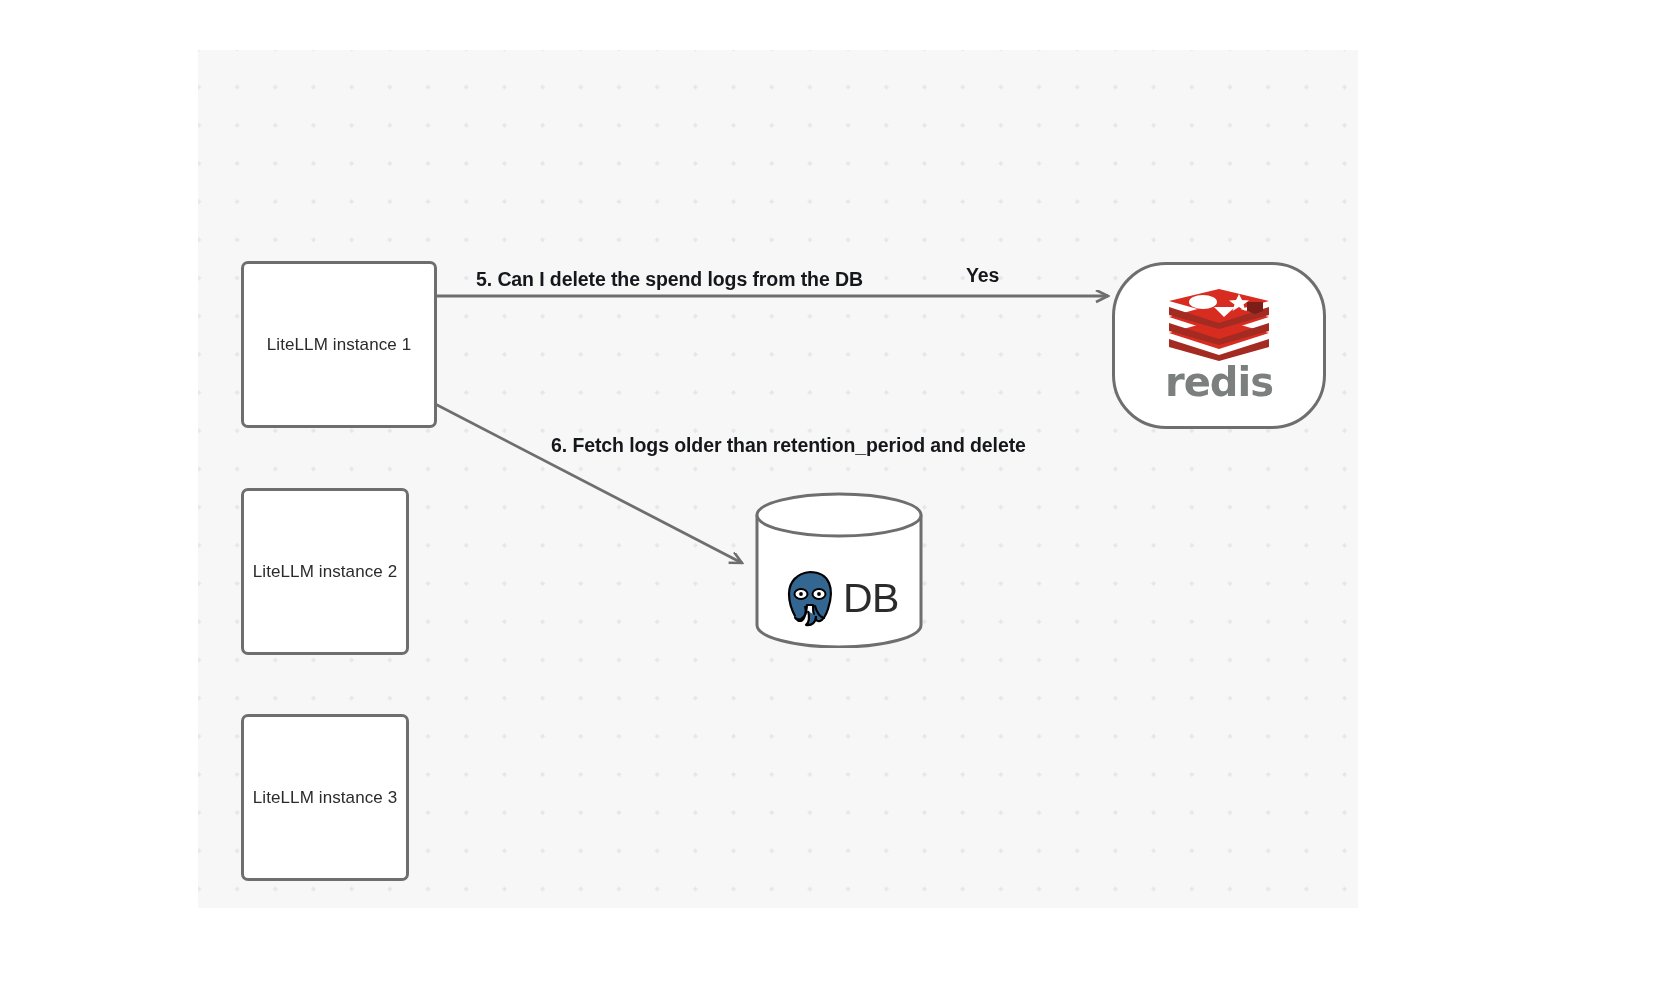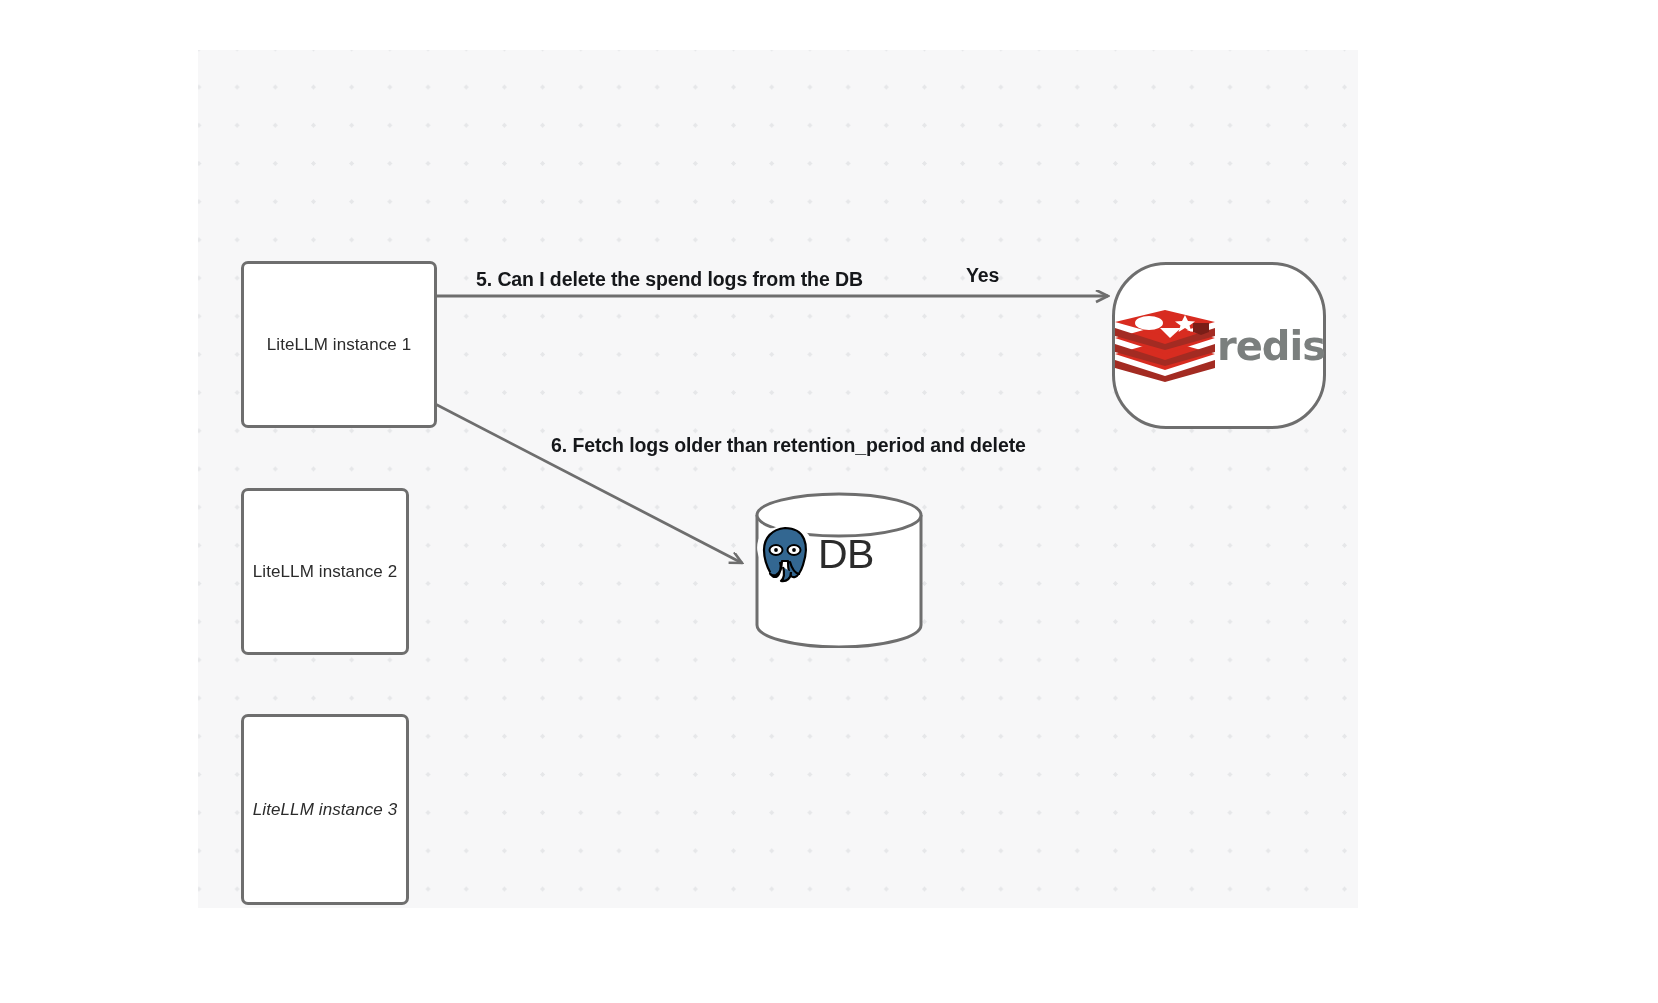--- a/index.html
+++ b/index.html
@@ -40,61 +40,62 @@
     justify-content: center;
   }
   .node-box-label {
     font-size: 17px;
     color: #2b2b2b;
     font-family: "Liberation Sans", sans-serif;
     letter-spacing: 0.1px;
   }
   #box-litellm-1 { left: 241px; top: 261px; width: 196px; height: 167px; }
   #box-litellm-2 { left: 241px; top: 488px; width: 168px; height: 167px; }
-  #box-litellm-3 { left: 241px; top: 714px; width: 168px; height: 191px; font-style: italic; }
+  #box-litellm-3 { left: 241px; top: 714px; width: 168px; height: 167px; }
 
   #box-redis {
     position: absolute;
     left: 1112px; top: 262px;
     width: 214px; height: 167px;
     background: #ffffff;
     border: 3px solid #6e6e6e;
     border-radius: 54px;
     box-sizing: border-box;
   }
   #redis-logo {
     position: absolute;
     left: 0; top: 0;
     width: 100%; height: 100%;
     display: flex;
-    flex-direction: row;
+    flex-direction: column;
     align-items: center;
     justify-content: center;
   }
   #redis-wordmark {
     font-family: "DejaVu Sans", sans-serif;
     font-size: 40px;
     font-weight: bold;
     color: #7b7f7e;
     letter-spacing: -1px;
     margin-top: 1px;
     line-height: 1;
   }
 
   #db-cylinder {
     position: absolute;
     left: 754px; top: 492px;
     width: 170px; height: 156px;
   }
   #db-inner-label {
     position: absolute;
-    left: 754px; top: 476px;
+    left: 754px; top: 520px;
     width: 170px; height: 156px;
     display: flex;
     align-items: center;
+    justify-content: center;
     gap: 2px;
   }
   #db-text {
     font-family: "Liberation Sans", sans-serif;
     font-size: 41px;
     color: #2b2b2b;
     letter-spacing: -0.5px;
   }
 
   .edge-label {

